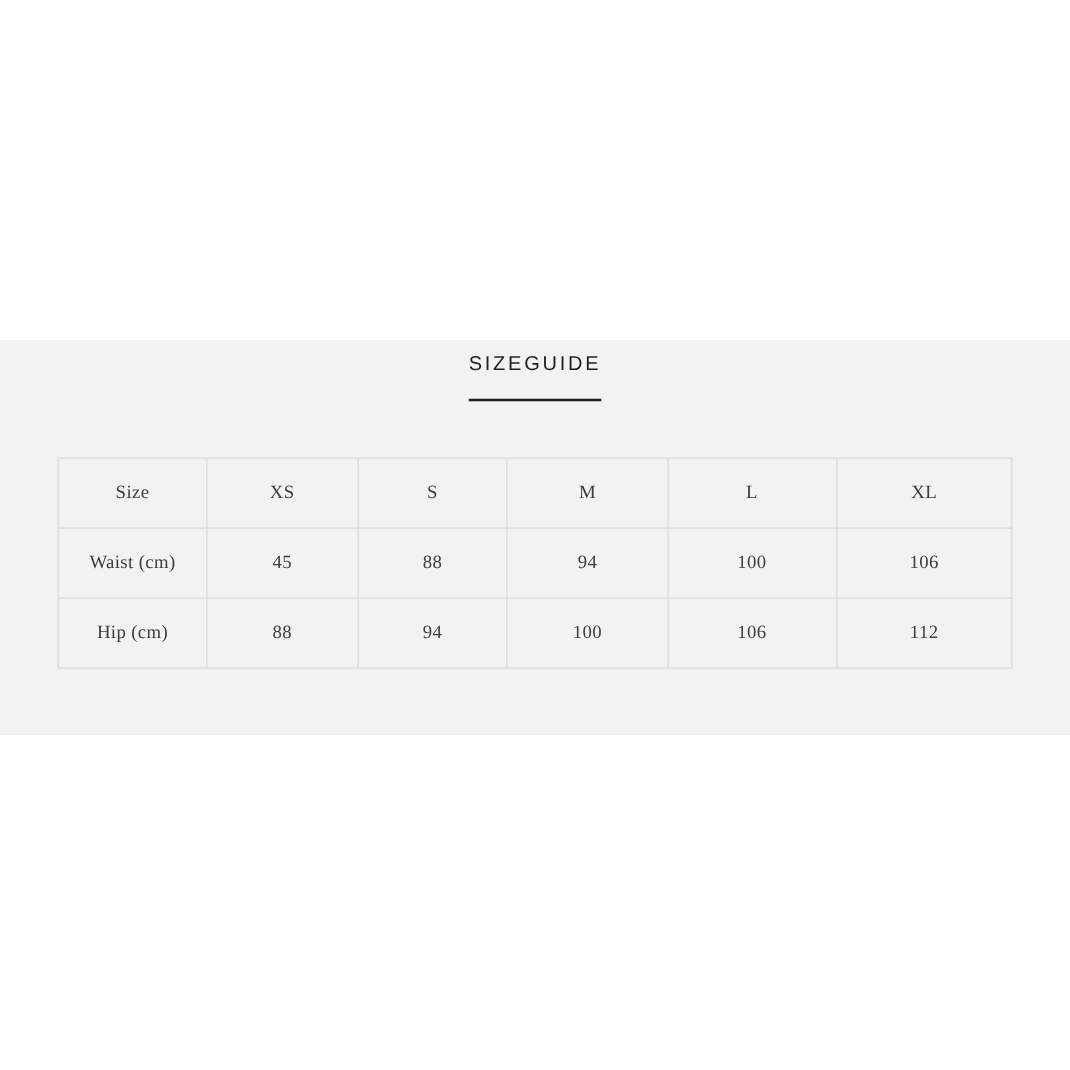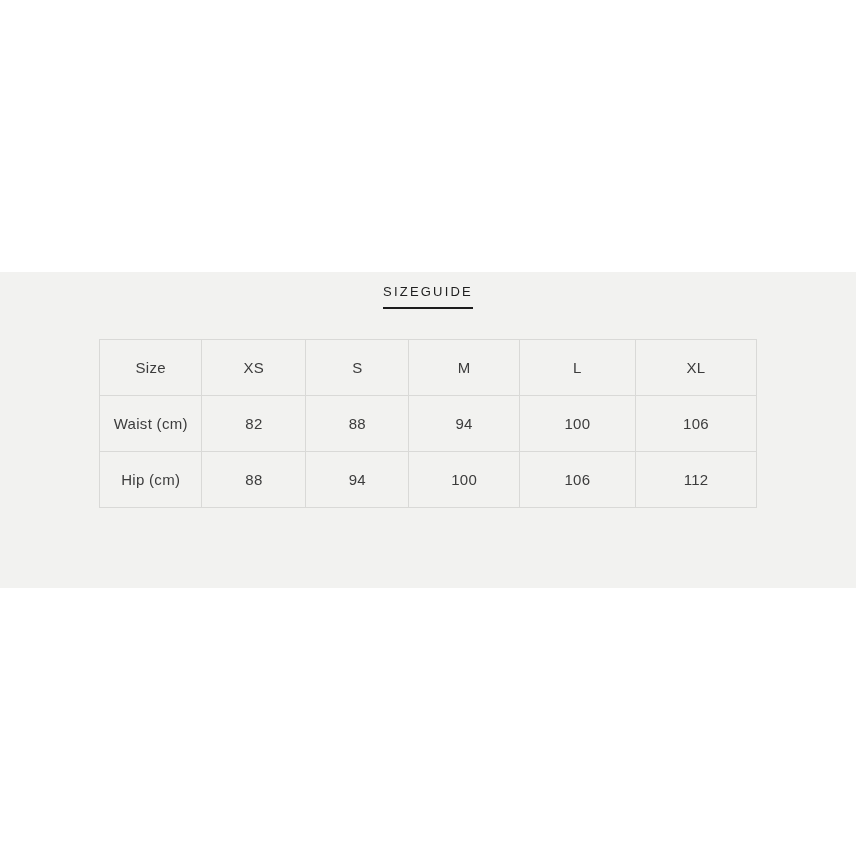--- a/index.html
+++ b/index.html
@@ -27,39 +27,40 @@
   }
   .tab-bar {
     display: flex;
     gap: 70px;
     width: -moz-fit-content;
     width: fit-content;
     margin: 0 auto;
     border-bottom: 1px solid var(--tab-bar-border);
   }
   .tab {
-    font-size: 13px;
+    font-size: 16px;
     line-height: 15px;
     letter-spacing: 2.2px;
     color: var(--tab-inactive);
-    padding-bottom: 8px;
+    padding-bottom: 20px;
     margin-bottom: -1px;
     border-bottom: 2px solid transparent;
     cursor: pointer;
     white-space: nowrap;
   }
   .tab.active {
     color: var(--tab-active);
     border-bottom-color: var(--tab-underline);
   }
   table.size-table {
-    margin: 30px auto 0;
-    width: 658px;
+    margin: 45px auto 0;
+    width: 764px;
     border-collapse: collapse;
     table-layout: fixed;
+    font-family: Liberation Serif, serif;
   }
   .size-table th, .size-table td {
     border: 1px solid var(--table-border);
     height: 56px;
     text-align: center;
     vertical-align: middle;
     font-weight: 400;
     font-size: 15px;
     letter-spacing: 0.3px;
     color: var(--text);
@@ -95,21 +96,21 @@
         <th>XS</th>
         <th>S</th>
         <th>M</th>
         <th>L</th>
         <th>XL</th>
       </tr>
     </thead>
     <tbody>
       <tr>
         <td>Waist (cm)</td>
-        <td>82</td>
+        <td>45</td>
         <td>88</td>
         <td>94</td>
         <td>100</td>
         <td>106</td>
       </tr>
       <tr>
         <td>Hip (cm)</td>
         <td>88</td>
         <td>94</td>
         <td>100</td>

